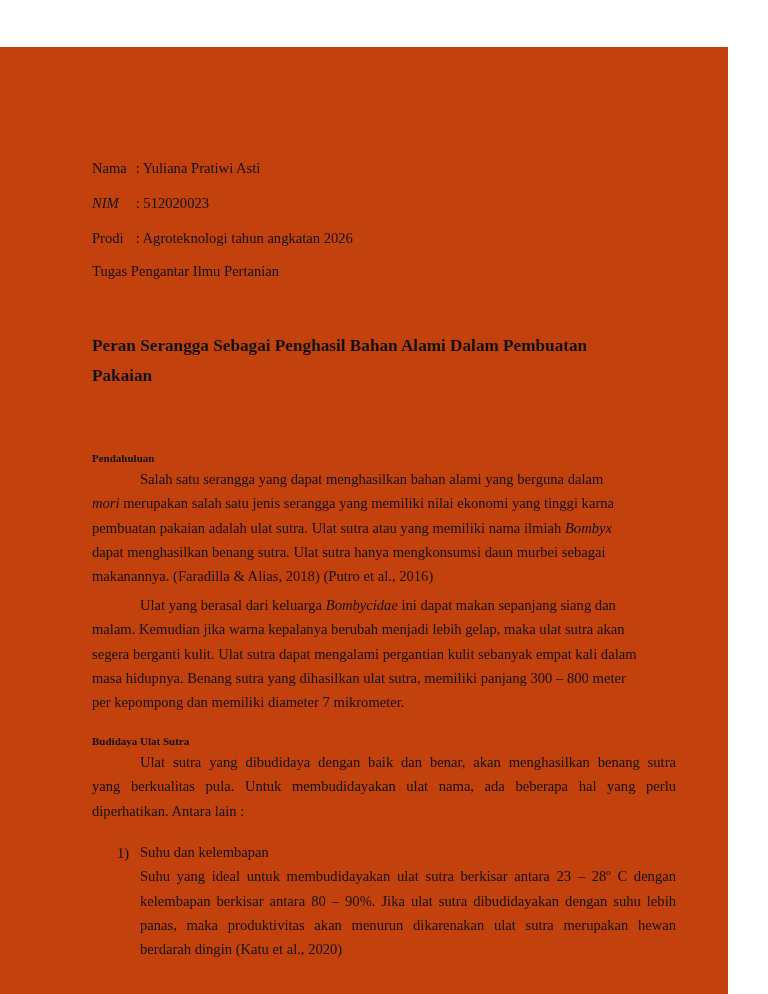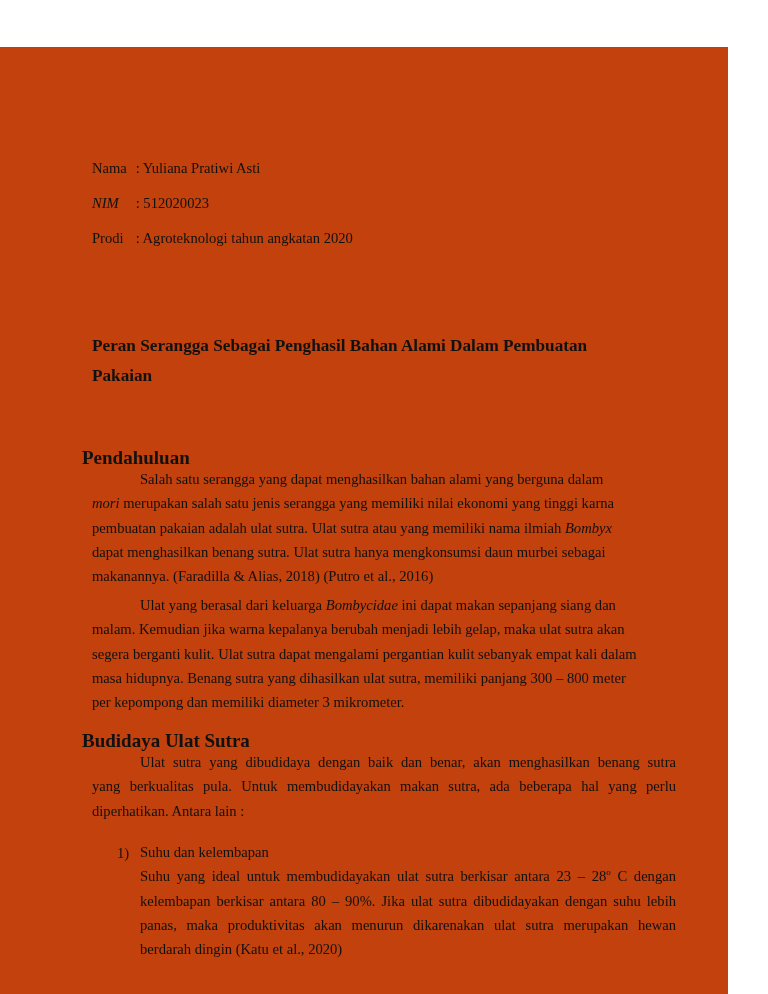--- a/index.html
+++ b/index.html
@@ -9,21 +9,21 @@
     color: #111111;
     font-size: 14.6px;
   }
   .page { position: absolute; left: 0; top: 0; width: 728px; height: 994px; background: #c2410c; margin-top: 47px; }
   .meta-line { position: absolute; left: 92px; font-size: 14.6px; line-height: 18px; white-space: nowrap; }
   .meta-label { display: inline-block; width: 33px; }
   .title {
     position: absolute; left: 92px; width: 584px; top: 284px;
     text-align: left; font-weight: bold; font-size: 17.2px; line-height: 30px;
   }
-  .heading { position: absolute; left: 82px; font-weight: bold; font-size: 19px; line-height: 18px; }
+  .heading { position: absolute; left: 92px; font-weight: bold; font-size: 11px; line-height: 18px; }
   .para {
     position: absolute; left: 92px; width: 584px;
     font-size: 14.6px; line-height: 24.3px; margin: 0;
     text-indent: 48px;
   }
   .para .ln { display: block; text-indent: 0; white-space: nowrap; }
   .para .ln.first { padding-left: 48px; }
   .list-num { position: absolute; left: 117px; font-size: 14.6px; line-height: 18px; }
   .list-body { position: absolute; left: 140px; width: 536px; font-size: 14.6px; line-height: 24.3px; }
   .list-body .ln { display: block; white-space: nowrap; }
@@ -39,22 +39,23 @@
   <div class="meta-line" style="top:112px;">
     <span class="meta-label" style="width:40px;">Nama</span>
     <span>: Yuliana Pratiwi Asti</span>
   </div>
   <div class="meta-line" style="top:147px;">
     <span class="meta-label" style="width:40px;font-style:italic;">NIM</span>
     <span>: 512020023</span>
   </div>
   <div class="meta-line" style="top:182px;">
     <span class="meta-label" style="width:40px;">Prodi</span>
-    <span>: Agroteknologi tahun angkatan 2020</span>
+    <span>: Agroteknologi tahun angkatan 2026</span>
   </div>
+  <div class="meta-line" style="top:215px;">Tugas Pengantar Ilmu Pertanian</div>
 
   <div class="title">
     <div>Peran Serangga Sebagai Penghasil Bahan Alami Dalam Pembuatan</div>
     <div>Pakaian</div>
   </div>
 
   <div class="heading" style="top:402px;">Pendahuluan</div>
 
   <div class="para" style="top:420px;">
     <span class="ln first">Salah satu serangga yang dapat menghasilkan bahan alami yang berguna dalam</span>
@@ -62,28 +63,28 @@
     <span class="ln"><span>pembuatan pakaian adalah ulat sutra. Ulat sutra atau yang memiliki nama ilmiah </span><i>Bombyx</i></span>
     <span class="ln">dapat menghasilkan benang sutra. Ulat sutra hanya mengkonsumsi daun murbei sebagai</span>
     <span class="ln">makanannya. (Faradilla &amp; Alias, 2018) (Putro et al., 2016)</span>
   </div>
 
   <div class="para" style="top:546px;">
     <span class="ln first"><span>Ulat yang berasal dari keluarga </span><i>Bombycidae</i><span> ini dapat makan sepanjang siang dan</span></span>
     <span class="ln">malam. Kemudian jika warna kepalanya berubah menjadi lebih gelap, maka ulat sutra akan</span>
     <span class="ln">segera berganti kulit. Ulat sutra dapat mengalami pergantian kulit sebanyak empat kali dalam</span>
     <span class="ln">masa hidupnya. Benang sutra yang dihasilkan ulat sutra, memiliki panjang 300 – 800 meter</span>
-    <span class="ln">per kepompong dan memiliki diameter 3 mikrometer.</span>
+    <span class="ln">per kepompong dan memiliki diameter 7 mikrometer.</span>
   </div>
 
   <div class="heading" style="top:685px;">Budidaya Ulat Sutra</div>
 
   <div class="para" style="top:703px;">
     <span class="ln first jl">Ulat sutra yang dibudidaya dengan baik dan benar, akan menghasilkan benang sutra</span>
-    <span class="ln jl">yang berkualitas pula. Untuk membudidayakan makan sutra, ada beberapa hal yang perlu</span>
+    <span class="ln jl">yang berkualitas pula. Untuk membudidayakan ulat nama, ada beberapa hal yang perlu</span>
     <span class="ln">diperhatikan. Antara lain :</span>
   </div>
 
   <div class="list-num" style="top:797px;">1)</div>
   <div class="list-body" style="top:793px;">
     <span class="ln">Suhu dan kelembapan</span>
     <span class="ln jl"><span>Suhu yang ideal untuk membudidayakan ulat sutra berkisar antara 23 – 28</span><sup>o</sup><span> C dengan</span></span>
     <span class="ln jl">kelembapan berkisar antara 80 – 90%. Jika ulat sutra dibudidayakan dengan suhu lebih</span>
     <span class="ln jl">panas, maka produktivitas akan menurun dikarenakan ulat sutra merupakan hewan</span>
     <span class="ln">berdarah dingin (Katu et al., 2020)</span>

